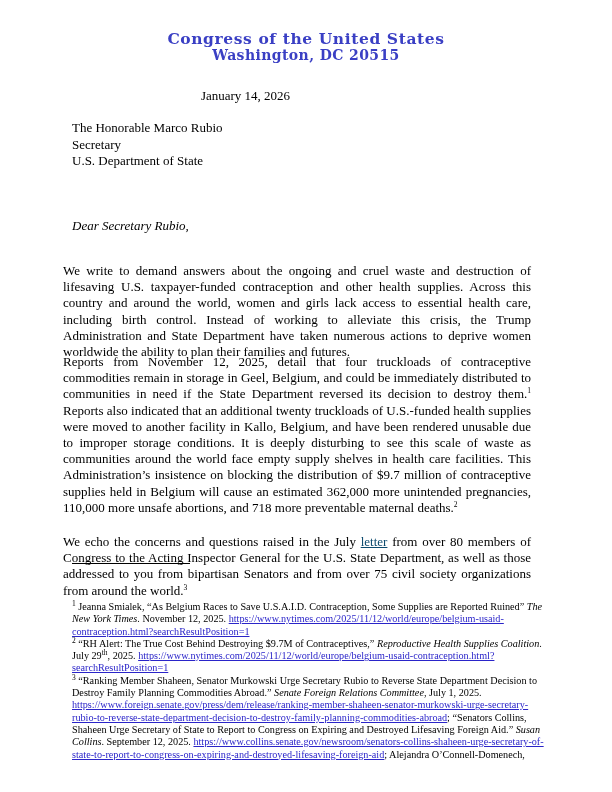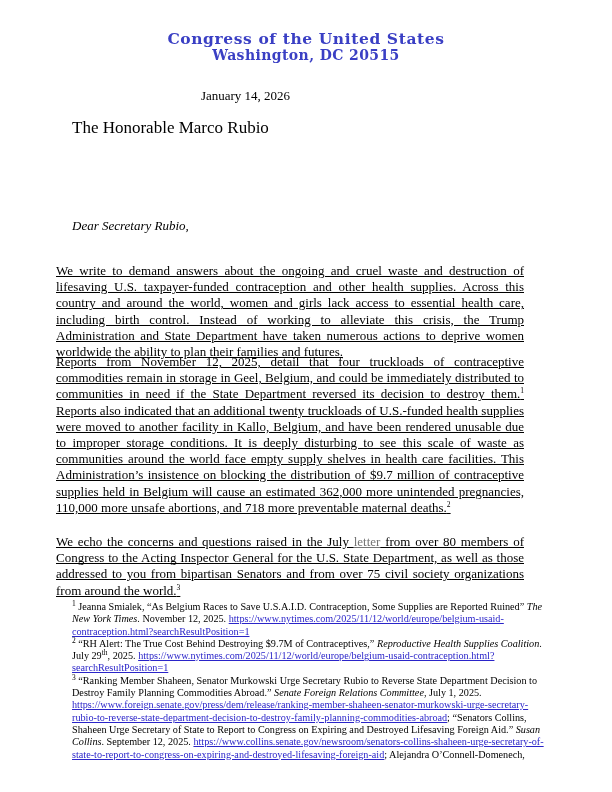--- a/index.html
+++ b/index.html
@@ -2,47 +2,49 @@
 <html><head>
   <meta charset="utf-8">
   <style>
     html, body { margin: 0; padding: 0; background: #ffffff; }
     body { width: 612px; height: 792px; position: relative; overflow: hidden; font-family: "Liberation Serif", serif; color: #000; }
     .letterhead { position: absolute; top: 30px; left: 0; width: 612px; text-align: center; color: #3a3fc4; }
     .lh-title { font-family: "DejaVu Serif", serif; font-weight: bold; font-size: 15.5px; letter-spacing: 0.6px; line-height: 18px; }
     .lh-sub { font-family: "DejaVu Serif", serif; font-weight: bold; font-size: 14px; letter-spacing: 0.4px; line-height: 14px; }
     .date { position: absolute; top: 88px; left: 0; width: 491px; text-align: center; font-size: 13px; }
     .address { position: absolute; top: 120px; left: 72px; width: 470px; }
-    .address div { font-size: 17px; line-height: 16.5px; }
+    .address div { font-size: 13px; line-height: 16.5px; }
     .salutation { position: absolute; top: 218px; left: 72px; font-size: 13px; font-style: italic; }
-    .para { position: absolute; left: 56px; width: 468px; text-align: justify; font-size: 13px; line-height: 16.2px; text-decoration: underline; }
+    .para { position: absolute; left: 63px; width: 468px; text-align: justify; font-size: 13px; line-height: 16.2px; }
     #p1 { top: 250px; }
     #p2 { top: 341px; }
     #p3 { top: 521px; }
     sup { font-size: 7.5px; vertical-align: super; line-height: 0; }
     a { color: #1a0dab; text-decoration: underline; }
-    .inline-link { color: #737373; }
+    .inline-link { color: #0c4a6e; }
     .fn-rule { position: absolute; top: 563px; left: 72px; width: 118px; height: 1px; background: #000; }
     .footnotes { position: absolute; top: 601px; left: 72px; width: 472px; font-size: 10.2px; line-height: 12.3px; }
     .fn { margin: 0; }
     .fn a { color: #2a24c9; }
     em { font-style: italic; }
   </style>
 </head>
 <body>
 
 <div class="letterhead">
   <div class="lh-title">Congress of the United States</div>
   <div class="lh-sub">Washington, DC 20515</div>
 </div>
 
 <div class="date">January 14, 2026</div>
 
 <div class="address">
   <div>The Honorable Marco Rubio</div>
+  <div>Secretary</div>
+  <div>U.S. Department of State</div>
 </div>
 
 <div class="salutation">Dear Secretary Rubio,</div>
 
 <p class="para" id="p1">We write to demand answers about the ongoing and cruel waste and destruction of lifesaving U.S. taxpayer-funded contraception and other health supplies. Across this country and around the world, women and girls lack access to essential health care, including birth control. Instead of working to alleviate this crisis, the Trump Administration and State Department have taken numerous actions to deprive women worldwide the ability to plan their families and futures.</p>
 
 <p class="para" id="p2"><span>Reports from November 12, 2025, detail that four truckloads of contraceptive commodities remain in storage in Geel, Belgium, and could be immediately distributed to communities in need if the State Department reversed its decision to destroy them.</span><sup>1</sup><span> Reports also indicated that an additional twenty truckloads of U.S.-funded health supplies were moved to another facility in Kallo, Belgium, and have been rendered unusable due to improper storage conditions. It is deeply disturbing to see this scale of waste as communities around the world face empty supply shelves in health care facilities. This Administration’s insistence on blocking the distribution of $9.7 million of contraceptive supplies held in Belgium will cause an estimated 362,000 more unintended pregnancies, 110,000 more unsafe abortions, and 718 more preventable maternal deaths.</span><sup>2</sup></p>
 
 <p class="para" id="p3"><span>We echo the concerns and questions raised in the July </span><a class="inline-link">letter</a><span> from over 80 members of Congress to the Acting Inspector General for the U.S. State Department, as well as those addressed to you from bipartisan Senators and from over 75 civil society organizations from around the world.</span><sup>3</sup></p>
 

